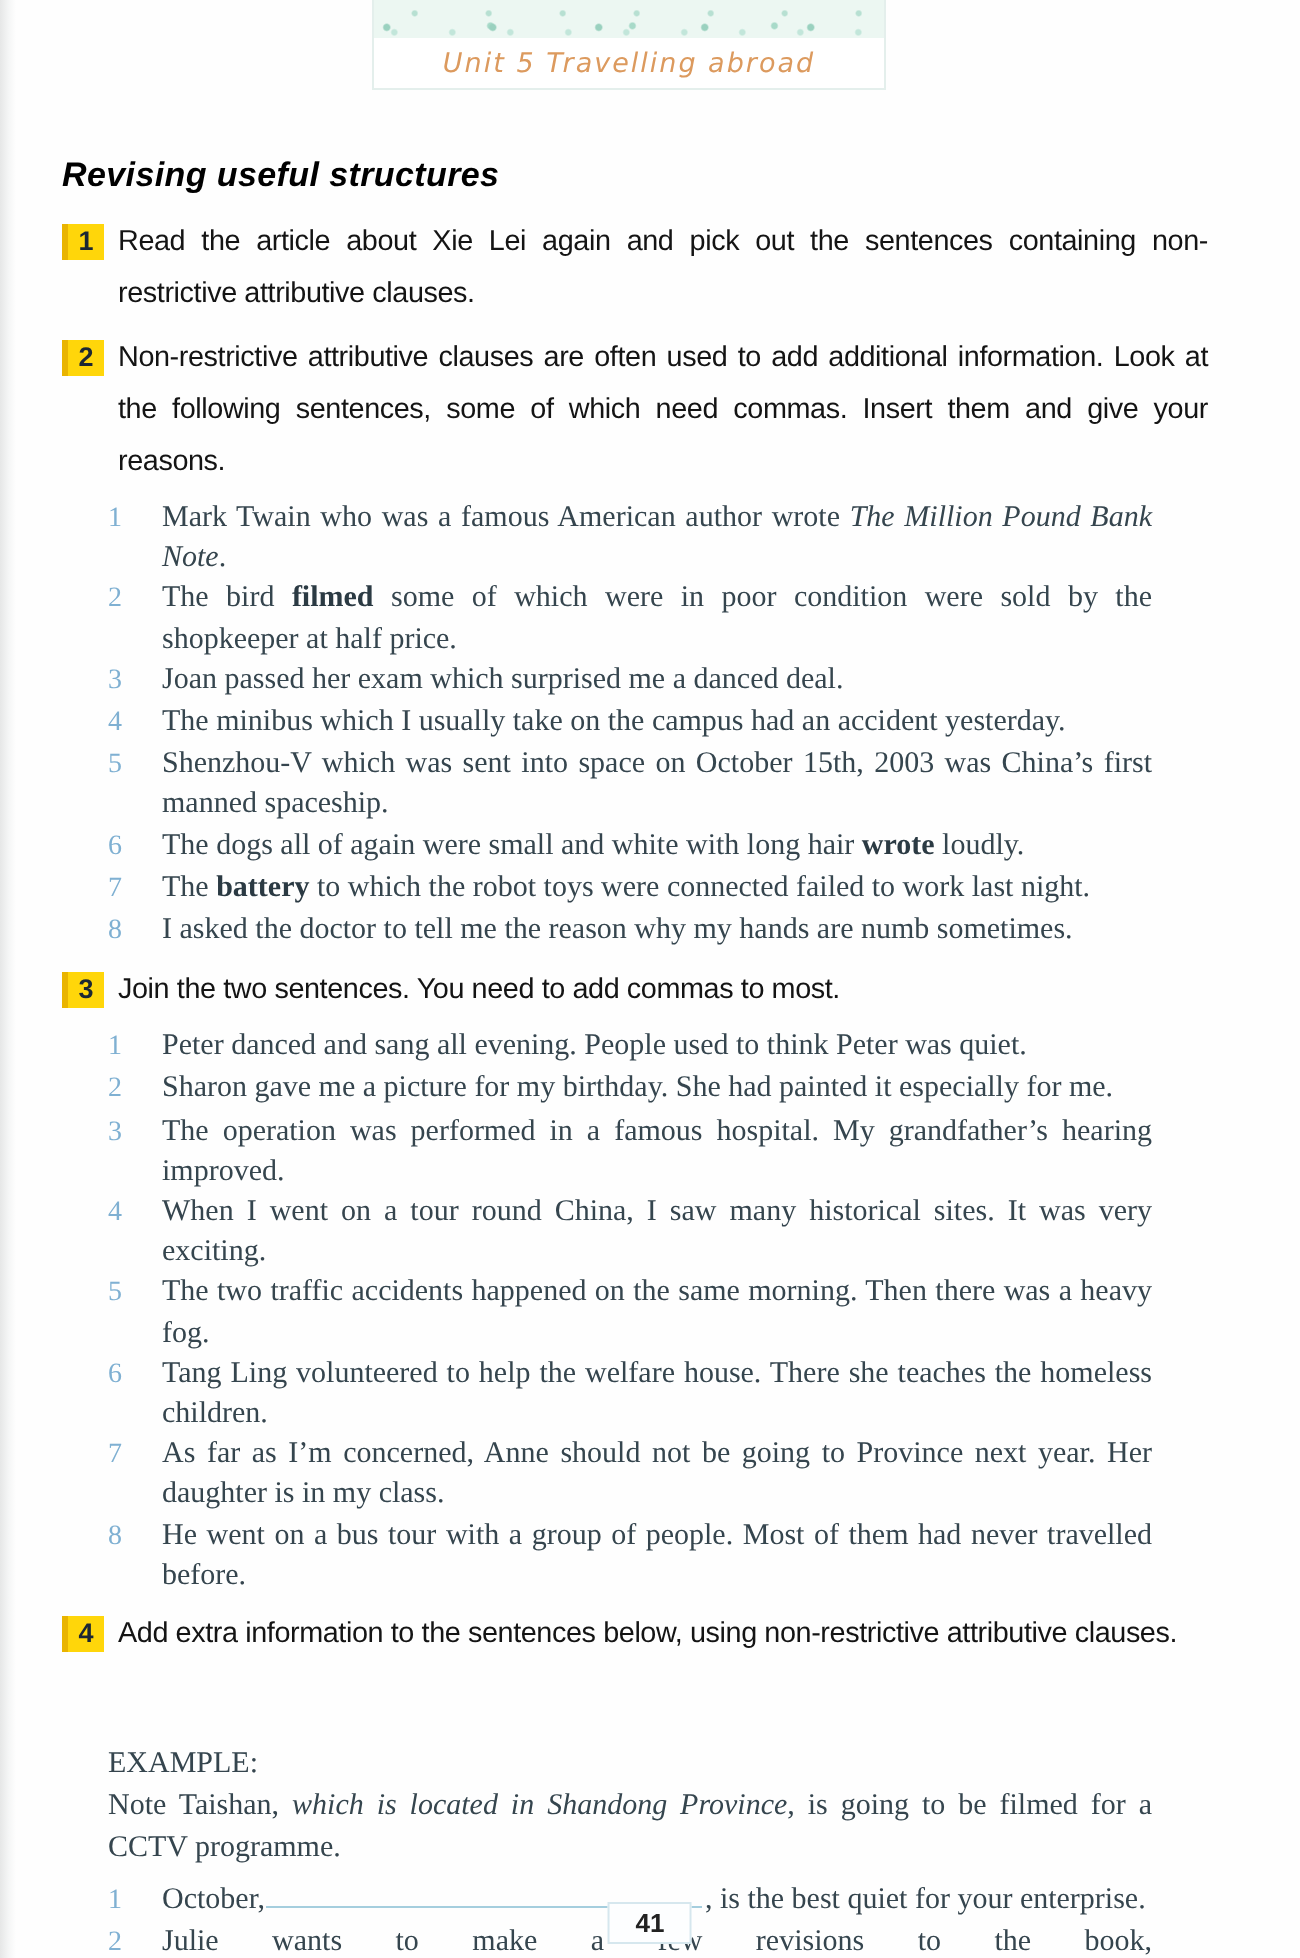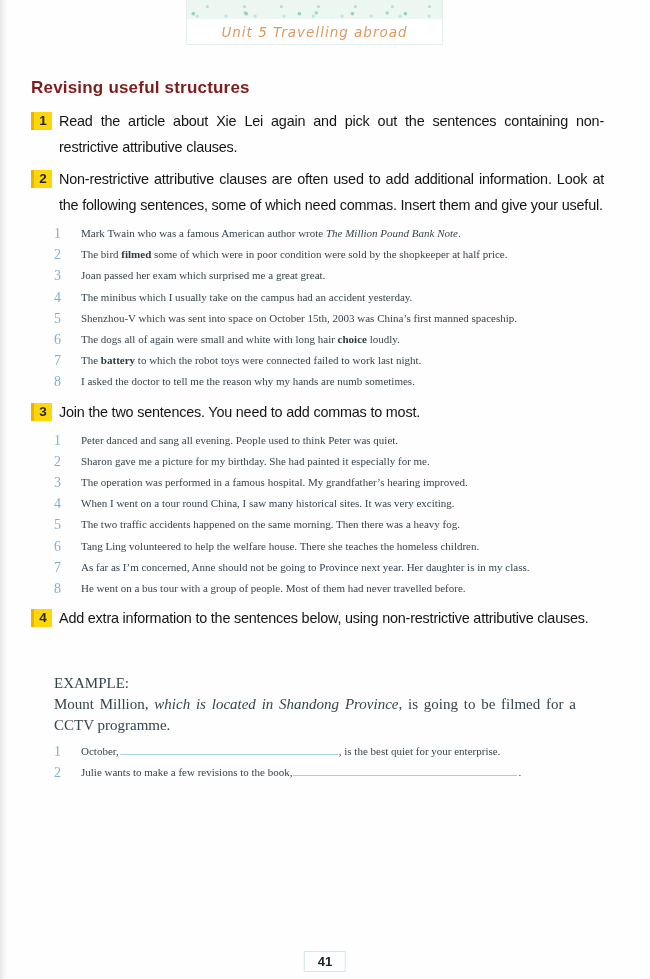--- a/index.html
+++ b/index.html
@@ -26,21 +26,21 @@
     background-size:53px 19px, 37px 19px, 71px 19px, 29px 19px;
   }
   .unit-title {
     margin-top:5px; text-align:center; color:#dc9a5e;
     font-style:italic; font-size:13.5px; letter-spacing:1px;
     font-family:"DejaVu Sans", sans-serif;
   }
   
   .content { position:relative; padding:78px 24px 0 31px; }
   .section-title {
-    color:#7f1d1d; font-weight:bold; 
+    color:#000000; font-weight:bold; font-style:italic;
     font-size:17px; margin:0 0 10px 0; letter-spacing:0.2px;
   }
   .exercise { margin-bottom:6px; }
   .ex-header { display:flex; align-items:flex-start; }
   .badge {
     flex:0 0 auto; margin-top:4px; min-width:12px; height:18px; padding:0 3px;
     background:#ffd60a; border-left:3px solid #e9b400;
     color:#1c2733; font-weight:bold; font-size:13.5px; line-height:18px; text-align:center;
   }
   .ex-title {
@@ -48,21 +48,21 @@
     font-size:14.4px; font-weight:normal; line-height:26px; color:#141414;
     letter-spacing:-0.2px; text-align:justify;
   }
   .items { list-style:none; margin:5px 50px 0 23px; padding:0; }
   .item { display:flex; }
   .item-num {
     flex:0 0 27px; color:#7fb0d2;
     font-family:"Liberation Serif", serif; font-size:14px; line-height:20.2px; padding-top:1px;
   }
   .item-text {
-    flex:1; font-family:"Liberation Serif", serif; font-size:11px;
+    flex:1; font-family:"Liberation Serif", serif; font-size:15px;
     line-height:20.2px; color:#35454e; text-align:justify;
   }
   .seg-bold { font-weight:bold; color:#2b3a43; }
   .seg-italic { font-style:italic; }
   .blank {
     display:inline-block; height:13px; margin:0 1px;
     border-bottom:1px solid #a5cede; vertical-align:baseline;
   }
   .example { margin:3px 50px 2px 23px; font-family:"Liberation Serif", serif; color:#35454e; }
   .example-label { font-size:15px; line-height:21px;margin-top:42px; }
@@ -90,46 +90,46 @@
     <div id="exercises">
         <section class="exercise">
           <div class="ex-header">
             <span class="badge">1</span>
             <h2 class="ex-title">Read the article about Xie Lei again and pick out the sentences containing non-restrictive attributive clauses.</h2>
           </div>
         </section>
         <section class="exercise">
           <div class="ex-header">
             <span class="badge">2</span>
-            <h2 class="ex-title">Non-restrictive attributive clauses are often used to add additional information. Look at the following sentences, some of which need commas. Insert them and give your useful.</h2>
+            <h2 class="ex-title">Non-restrictive attributive clauses are often used to add additional information. Look at the following sentences, some of which need commas. Insert them and give your reasons.</h2>
           </div>
           <ol class="items">
             <li class="item">
               <span class="item-num">1</span>
               <span class="item-text"><span>Mark Twain who was a famous American author wrote </span><span class="seg-italic">The Million Pound Bank Note</span><span>.</span></span>
             </li>
             <li class="item">
               <span class="item-num">2</span>
               <span class="item-text"><span>The bird </span><span class="seg-bold">filmed</span><span> some of which were in poor condition were sold by the shopkeeper at half price.</span></span>
             </li>
             <li class="item">
               <span class="item-num">3</span>
-              <span class="item-text"><span>Joan passed her exam which surprised me a great great.</span></span>
+              <span class="item-text"><span>Joan passed her exam which surprised me a danced deal.</span></span>
             </li>
             <li class="item">
               <span class="item-num">4</span>
               <span class="item-text"><span>The minibus which I usually take on the campus had an accident yesterday.</span></span>
             </li>
             <li class="item">
               <span class="item-num">5</span>
               <span class="item-text"><span>Shenzhou-V which was sent into space on October 15th, 2003 was China’s first manned spaceship.</span></span>
             </li>
             <li class="item">
               <span class="item-num">6</span>
-              <span class="item-text"><span>The dogs all of again were small and white with long hair </span><span class="seg-bold">choice</span><span> loudly.</span></span>
+              <span class="item-text"><span>The dogs all of again were small and white with long hair </span><span class="seg-bold">wrote</span><span> loudly.</span></span>
             </li>
             <li class="item">
               <span class="item-num">7</span>
               <span class="item-text"><span>The </span><span class="seg-bold">battery</span><span> to which the robot toys were connected failed to work last night.</span></span>
             </li>
             <li class="item">
               <span class="item-num">8</span>
               <span class="item-text"><span>I asked the doctor to tell me the reason why my hands are numb sometimes.</span></span>
             </li>
           </ol>
@@ -174,21 +174,21 @@
             </li>
           </ol>
         </section>
         <section class="exercise">
           <div class="ex-header">
             <span class="badge">4</span>
             <h2 class="ex-title">Add extra information to the sentences below, using non-restrictive attributive clauses.</h2>
           </div>
           <div class="example">
             <div class="example-label">EXAMPLE:</div>
-            <p class="example-text"><span>Mount Million, </span><span class="seg-italic">which is located in Shandong Province,</span><span> is going to be filmed for a CCTV programme.</span></p>
+            <p class="example-text"><span>Note Taishan, </span><span class="seg-italic">which is located in Shandong Province,</span><span> is going to be filmed for a CCTV programme.</span></p>
           </div>
           <ol class="items">
             <li class="item">
               <span class="item-num">1</span>
               <span class="item-text"><span>October,</span><span class="blank" style="width: 218px;"></span><span>, is the best quiet for your enterprise.</span></span>
             </li>
             <li class="item">
               <span class="item-num">2</span>
               <span class="item-text"><span>Julie wants to make a few revisions to the book,</span><span class="blank" style="width: 224px;"></span><span>.</span></span>
             </li>

